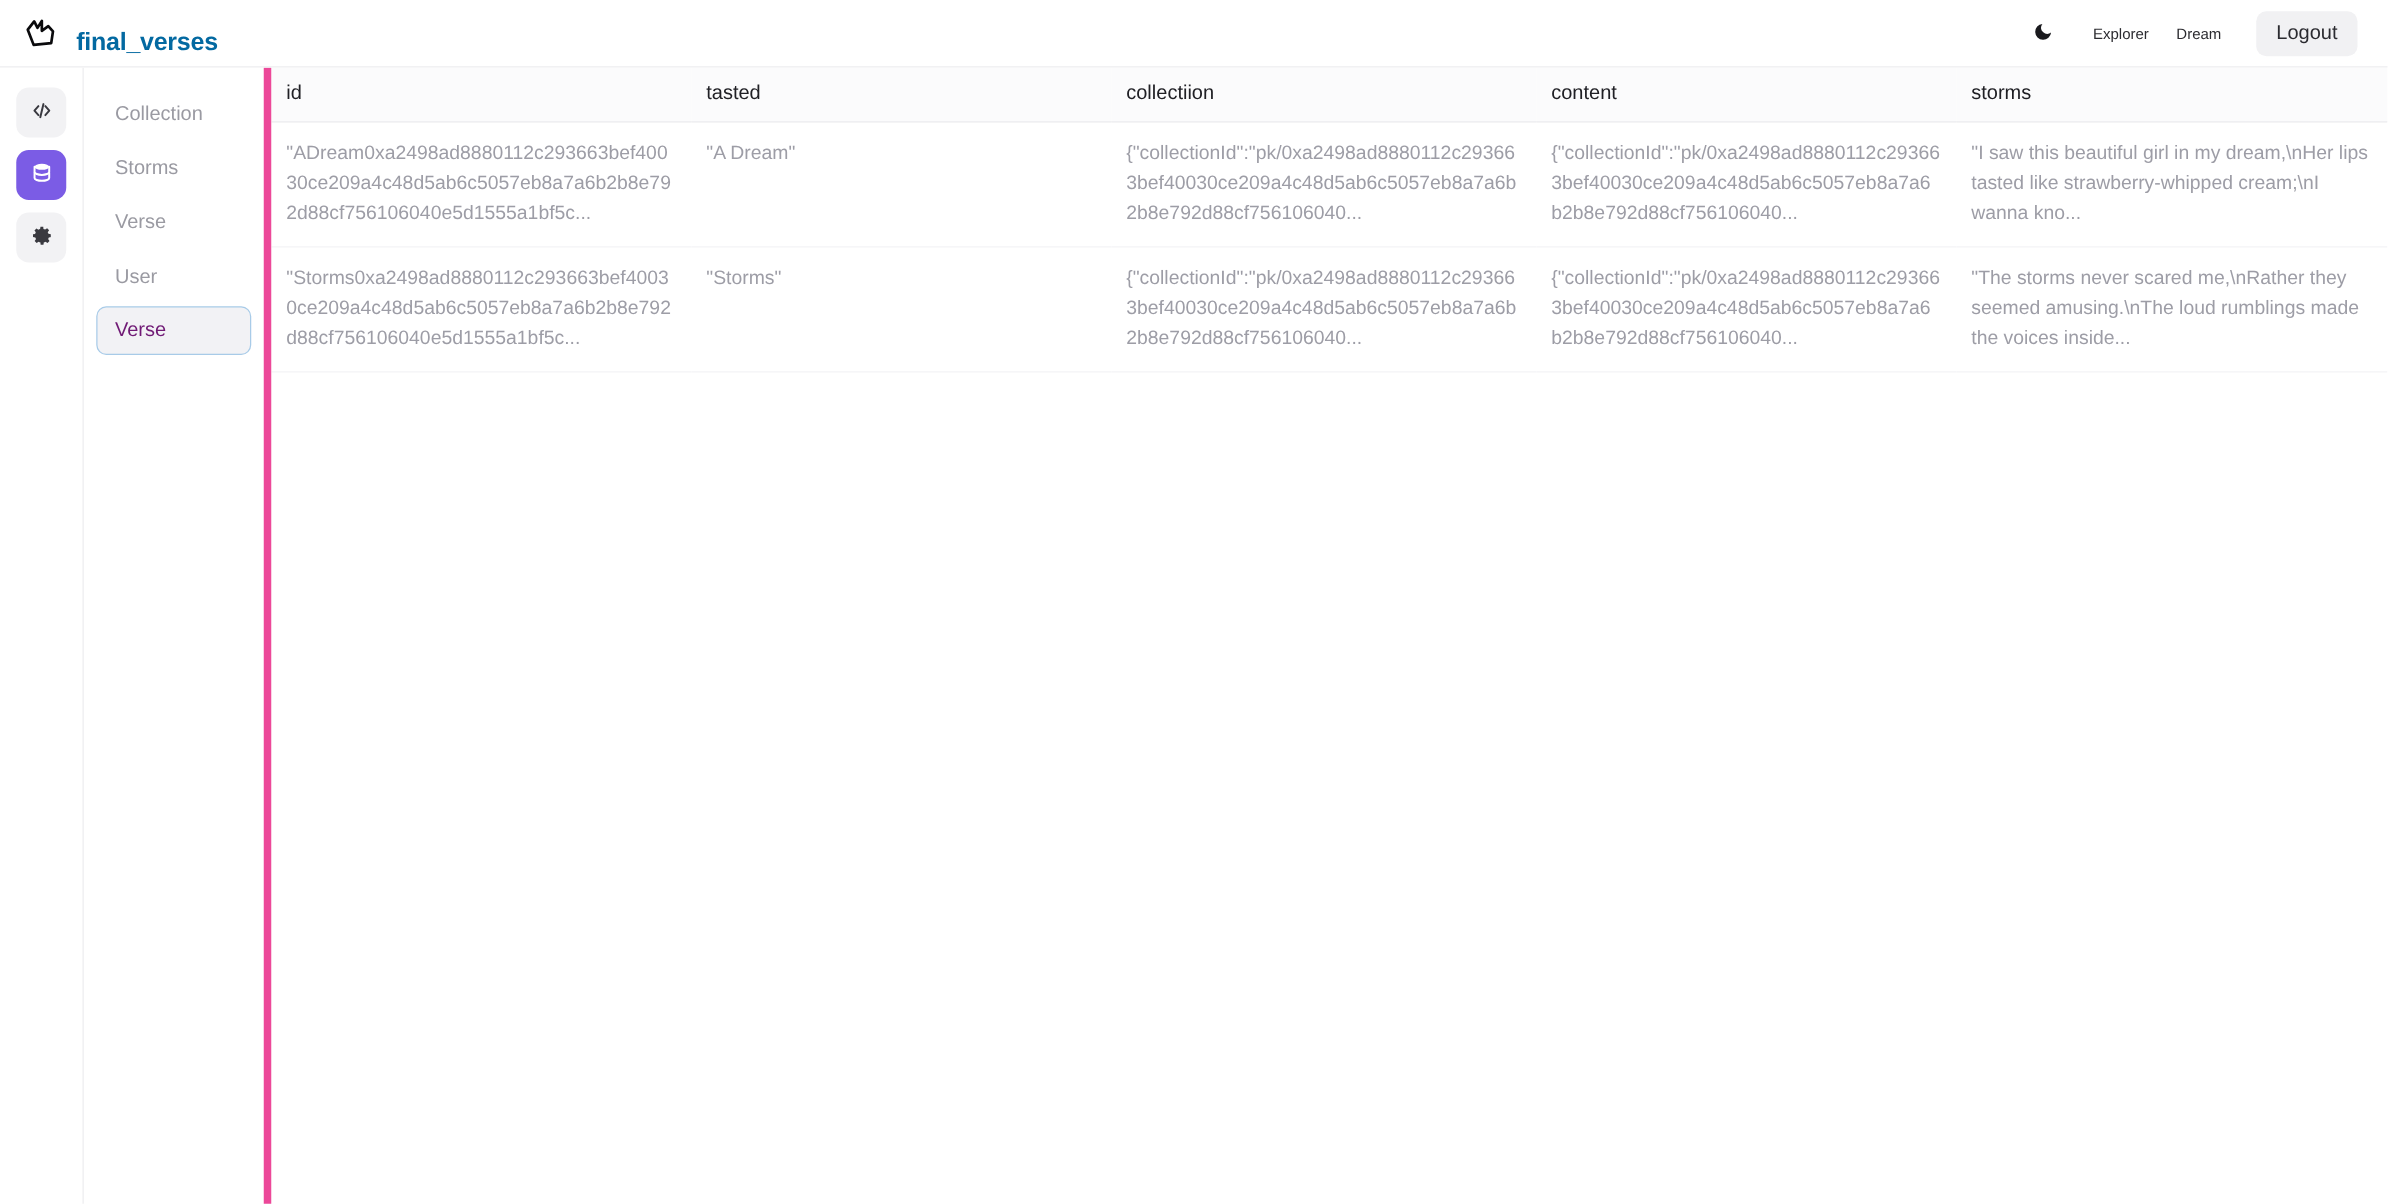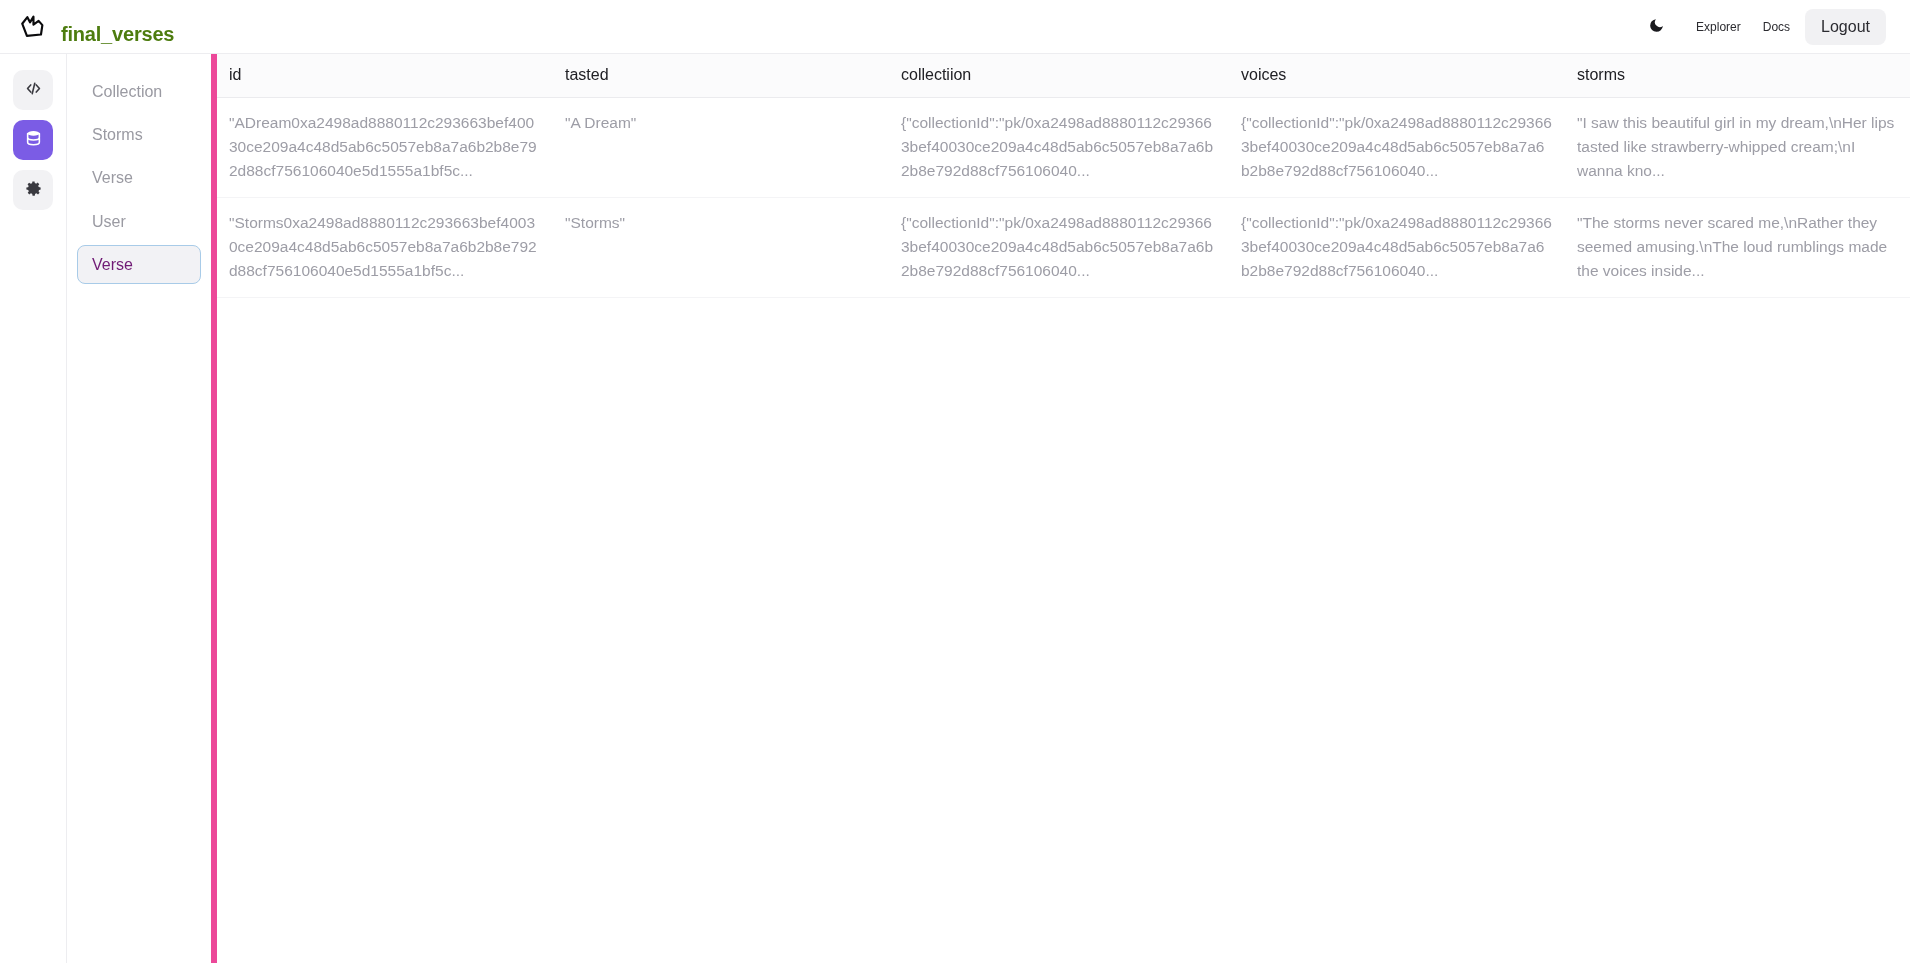--- a/index.html
+++ b/index.html
@@ -30,21 +30,21 @@
     align-items: center;
     gap: 13px;
   }
   .brand-logo {
     width: 30px; height: 30px;
     display: block;
   }
   .brand-name {
     font-size: 20px;
     font-weight: 700;
-    color: #4d7c0f;
+    color: #0369a1;
     letter-spacing: -0.2px;
     margin-top: 16px;
   }
   .topbar-right {
     margin-left: auto;
     display: flex;
     align-items: center;
     gap: 0;
   }
   .theme-toggle {
@@ -65,21 +65,21 @@
     cursor: pointer;
     white-space: nowrap;
   }
   .logout-btn {
     font-size: 16px;
     color: #2b2b30;
     background: #f1f1f3;
     border: none;
     border-radius: 8px;
     padding: 9px 16px;
-    margin-left: 4px;
+    margin-left: 17px;
     cursor: pointer;
     font-family: inherit;
     white-space: nowrap;
   }
 
   
   .rail {
     position: absolute;
     top: 54px; left: 0;
     width: 67px;
@@ -198,21 +198,21 @@
 
   <div class="topbar-right">
     <button class="theme-toggle">
       <span>
         <svg width="17" height="17" viewBox="0 0 24 24" aria-hidden="true">
           <path d="M21 12.8A9 9 0 1 1 11.2 3a7 7 0 0 0 9.8 9.8z" fill="#1a1a1e"></path>
         </svg>
       </span>
     </button>
     <a class="nav-link">Explorer</a>
-    <a class="nav-link">Docs</a>
+    <a class="nav-link">Dream</a>
     <button class="logout-btn">Logout</button>
   </div>
 </header>
 
 <nav class="rail">
   <button class="rail-btn">
     <span>
       <svg width="19" height="19" viewBox="0 0 24 24" fill="none" aria-hidden="true">
         <path d="M8.5 7.5 4.5 12l4 4.5M15.5 7.5 19.5 12l-4 4.5M13.6 5.4l-3.2 13.2" stroke="currentColor" stroke-width="2" stroke-linecap="round" stroke-linejoin="round"></path>
       </svg>
@@ -247,21 +247,21 @@
   <div class="model-item selected">Verse</div>
 </aside>
 
 <main class="table-wrap">
   <table class="grid">
     <thead>
       <tr>
         <th class="col-id">id</th>
         <th class="col-title">tasted</th>
         <th class="col-coll">collectiion</th>
-        <th class="col-creator">voices</th>
+        <th class="col-creator">content</th>
         <th class="col-content">storms</th>
       </tr>
     </thead>
     <tbody>
       <tr>
         <td class="col-id">"ADream0xa2498ad8880112c293663bef40030ce209a4c48d5ab6c5057eb8a7a6b2b8e792d88cf756106040e5d1555a1bf5c...</td>
         <td class="col-title cell-text">"A Dream"</td>
         <td class="col-coll">{"collectionId":"pk/0xa2498ad8880112c293663bef40030ce209a4c48d5ab6c5057eb8a7a6b2b8e792d88cf756106040...</td>
         <td class="col-creator">{"collectionId":"pk/0xa2498ad8880112c293663bef40030ce209a4c48d5ab6c5057eb8a7a6b2b8e792d88cf756106040...</td>
         <td class="col-content cell-text">"I saw this beautiful girl in my dream,\nHer lips tasted like strawberry-whipped cream;\nI wanna kno...</td>

